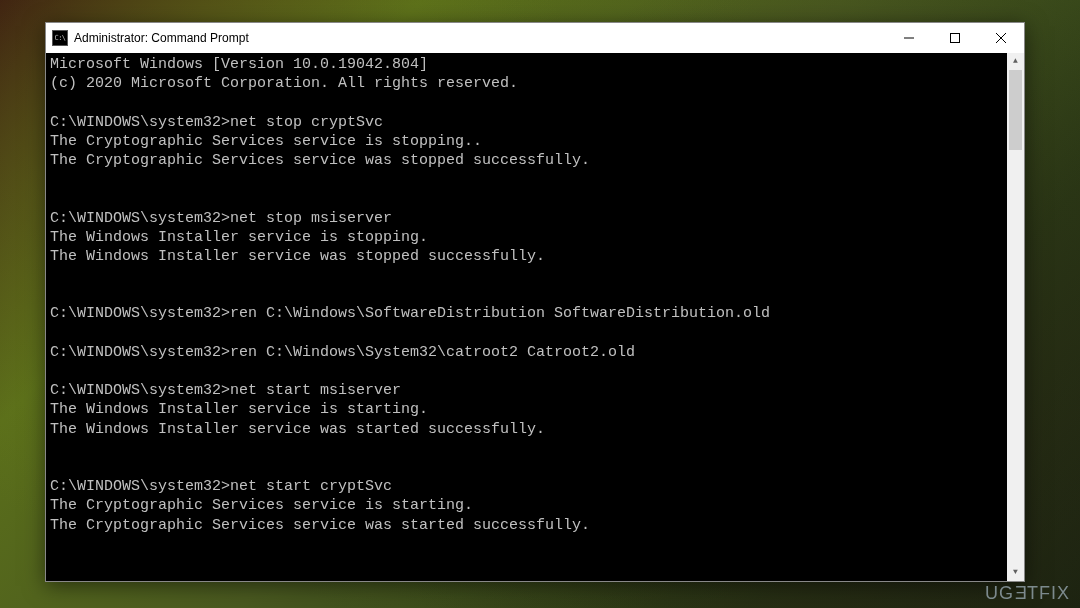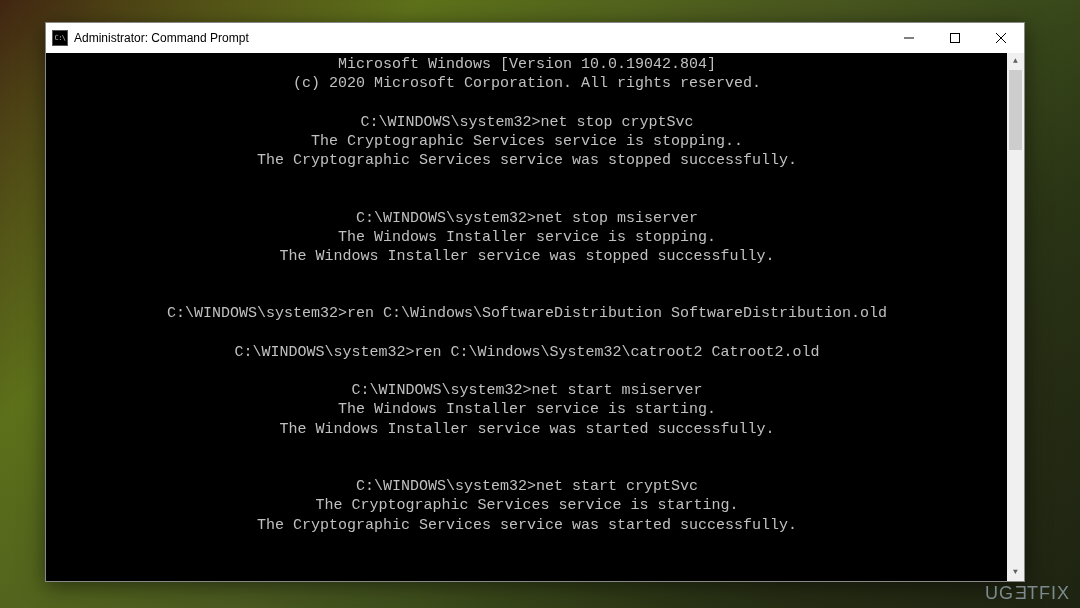--- a/index.html
+++ b/index.html
@@ -79,21 +79,20 @@
       background: #000;
       color: #c0c0c0;
       font-family: Consolas, "Courier New", monospace;
       font-size: 15px;
       line-height: 1.28;
       padding: 2px 4px;
       overflow: hidden;
       position: relative;
       white-space: pre;
       font-weight: 500;
-      text-align: center;
     }
     .terminal-content {
       position: absolute;
       top: 2px;
       left: 4px;
       right: 20px;
     }
     .scrollbar {
       position: absolute;
       right: 0;

